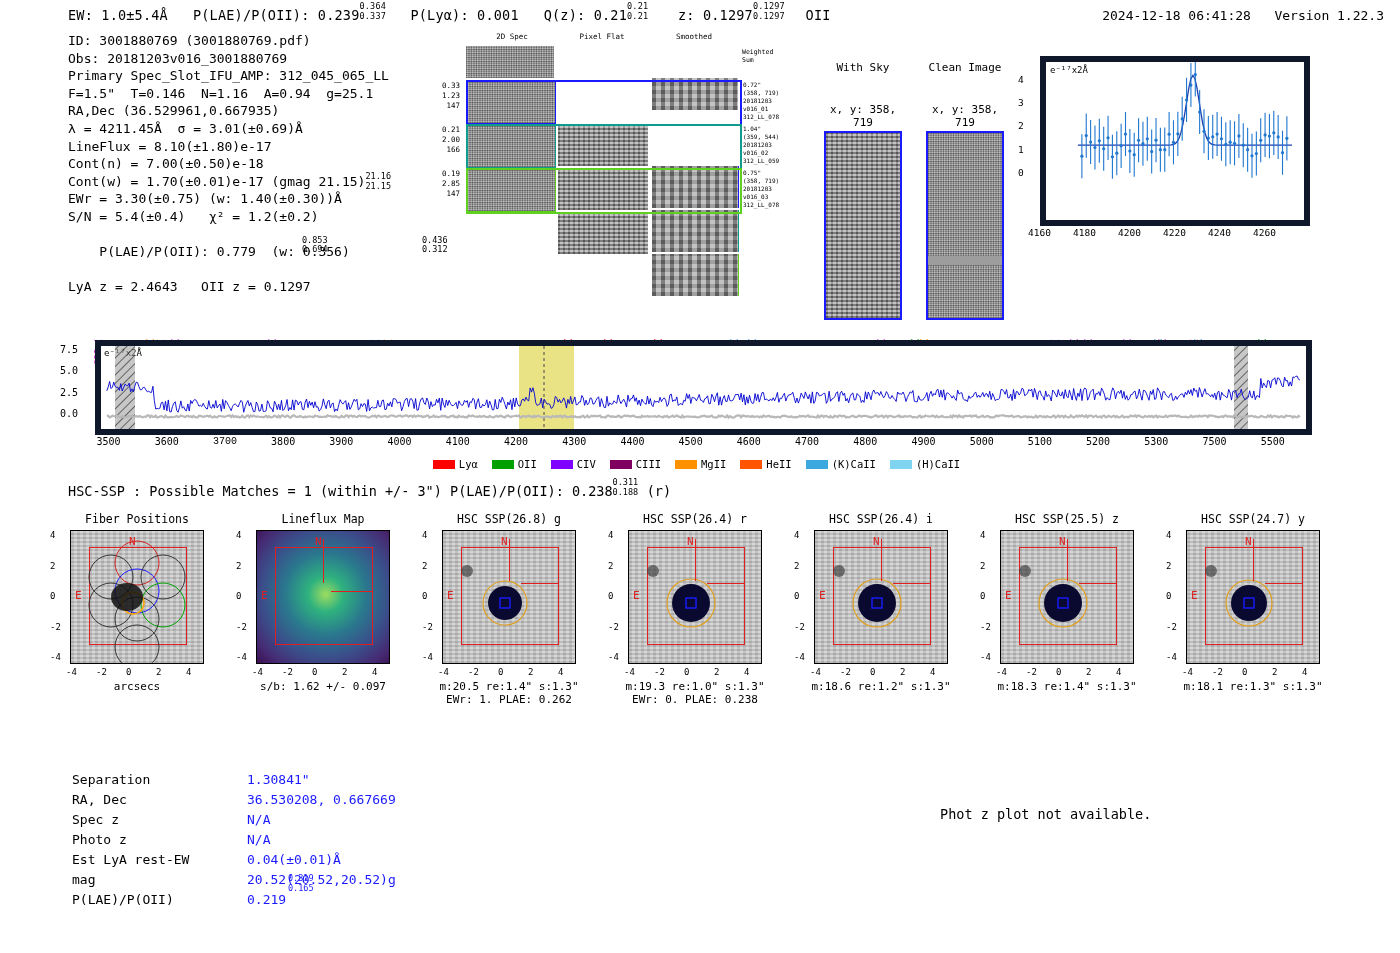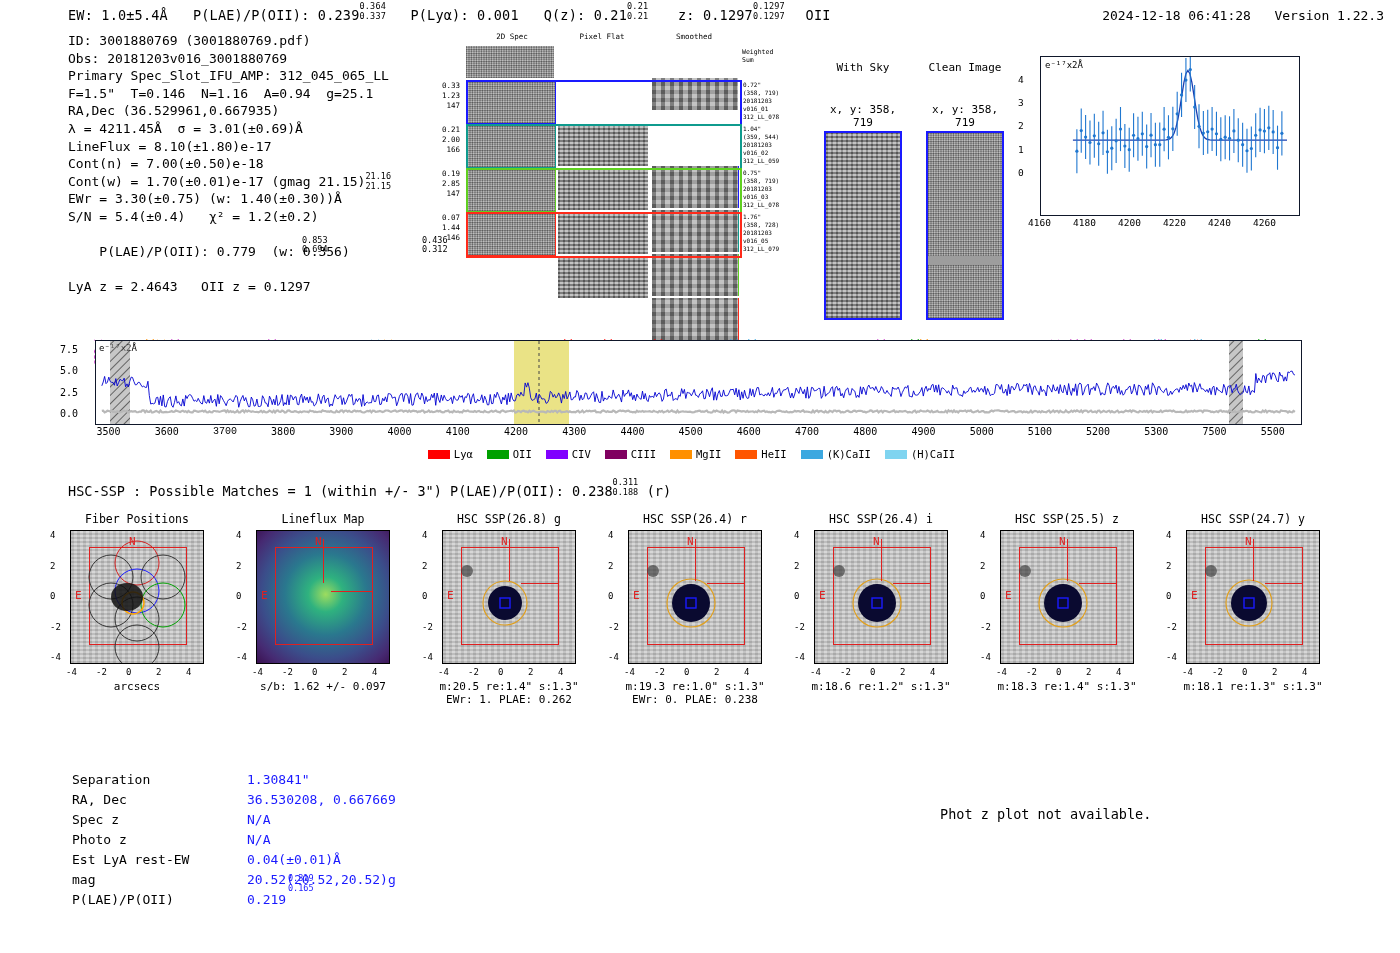--- a/index.html
+++ b/index.html
@@ -37,21 +37,21 @@
       repeating-linear-gradient(0deg,rgba(0,0,0,.20) 0 4px,rgba(255,255,255,.16) 4px 8px);
       background-color:#a0a0a0;filter:blur(.6px);}
   .rowlab{font-size:7.5px;line-height:9px;text-align:right;}
   .rowlab2{font-size:6px;line-height:8px;}
 
   
   .cut-title{font-size:11px;text-align:center;line-height:13px;margin-top:29px;}
   .skyimg{border:2px solid #1a1aff;}
 
   
-  .axisbox{border:1px solid #0f172a;position:relative;background:#fff;}
+  .axisbox{border:6px solid #0f172a;position:relative;background:#fff;}
   .tickl{font-size:9.5px;position:absolute;}
 
   
   #fullspec{top:340px;left:95px;}
   .linelbl{position:absolute;font-size:9px;transform-origin:left bottom;writing-mode:vertical-rl;transform:rotate(180deg);white-space:nowrap;}
   .legend-sw{display:inline-block;width:22px;height:9px;margin-right:4px;vertical-align:-1px;}
   .legend-item{display:inline-block;font-size:10.5px;margin-right:14px;}
 
   
   .cut-cap{font-size:11.5px;text-align:center;}
@@ -149,47 +149,33 @@
         <div class="abs imgbox noise" style="left:4px;top:0;width:88px;height:42px;border:1px solid #0f9b8e;"></div>
         <div class="abs imgbox noise2" style="left:96px;top:0;width:90px;height:42px;"></div>
         <div class="abs imgbox smooth" style="left:190px;top:0;width:86px;height:42px;border-right:1px solid #0f9b8e;"></div>
         <div class="abs" style="left:4px;top:0;width:272px;height:42px;border:2px solid #0f9b8e;pointer-events:none;"></div>
         <div class="abs rowlab2" style="left:281px;top:1px;">1.04"</div>
         <div class="abs rowlab2" style="left:281px;top:9px;">(359, 544)</div>
         <div class="abs rowlab2" style="left:281px;top:17px;">20181203</div>
         <div class="abs rowlab2" style="left:281px;top:25px;">v016_02</div>
         <div class="abs rowlab2" style="left:281px;top:33px;">312_LL_059</div>
       </div>
-      <div style="position: relative; height: 44px; width: 330px;">
+      <div style="position: relative; height: 60px; width: 330px;">
         <div class="abs rowlab" style="left:-36px;top:1px;width:34px;">0.19</div>
         <div class="abs rowlab" style="left:-36px;top:11px;width:34px;">2.85</div>
         <div class="abs rowlab" style="left:-36px;top:21px;width:34px;">147</div>
         <div class="abs imgbox noise" style="left:4px;top:0;width:88px;height:42px;border:1px solid #5fd020;"></div>
         <div class="abs imgbox noise2" style="left:96px;top:0;width:90px;height:42px;"></div>
         <div class="abs imgbox smooth" style="left:190px;top:0;width:86px;height:42px;border-right:1px solid #5fd020;"></div>
         <div class="abs" style="left:4px;top:0;width:272px;height:42px;border:2px solid #5fd020;pointer-events:none;"></div>
         <div class="abs rowlab2" style="left:281px;top:1px;">0.75"</div>
         <div class="abs rowlab2" style="left:281px;top:9px;">(358, 719)</div>
         <div class="abs rowlab2" style="left:281px;top:17px;">20181203</div>
         <div class="abs rowlab2" style="left:281px;top:25px;">v016_03</div>
         <div class="abs rowlab2" style="left:281px;top:33px;">312_LL_078</div>
-      </div>
-      <div style="position: relative; height: 44px; width: 330px;">
-        <div class="abs rowlab" style="left:-36px;top:1px;width:34px;">0.07</div>
-        <div class="abs rowlab" style="left:-36px;top:11px;width:34px;">1.44</div>
-        <div class="abs rowlab" style="left:-36px;top:21px;width:34px;">146</div>
-        <div class="abs imgbox noise" style="left:4px;top:0;width:88px;height:42px;border:1px solid #ff2a1a;"></div>
-        <div class="abs imgbox noise2" style="left:96px;top:0;width:90px;height:42px;"></div>
-        <div class="abs imgbox smooth" style="left:190px;top:0;width:86px;height:42px;border-right:1px solid #ff2a1a;"></div>
-        <div class="abs" style="left:4px;top:0;width:272px;height:42px;border:2px solid #ff2a1a;pointer-events:none;"></div>
-        <div class="abs rowlab2" style="left:281px;top:1px;">1.76"</div>
-        <div class="abs rowlab2" style="left:281px;top:9px;">(358, 728)</div>
-        <div class="abs rowlab2" style="left:281px;top:17px;">20181203</div>
-        <div class="abs rowlab2" style="left:281px;top:25px;">v016_05</div>
-        <div class="abs rowlab2" style="left:281px;top:33px;">312_LL_079</div>
       </div>
     </div>
 </div>
 
 <div class="abs" style="top:32px;left:824px;">
   <div class="cut-title" style="width:78px;">With Sky</div>
   <div class="cut-title" style="width:78px;">x, y: 358, 719</div>
   <div class="skyimg noise2" style="width:74px;height:185px;margin-top:2px;"></div>
 </div>
 <div class="abs" style="top:32px;left:926px;">

